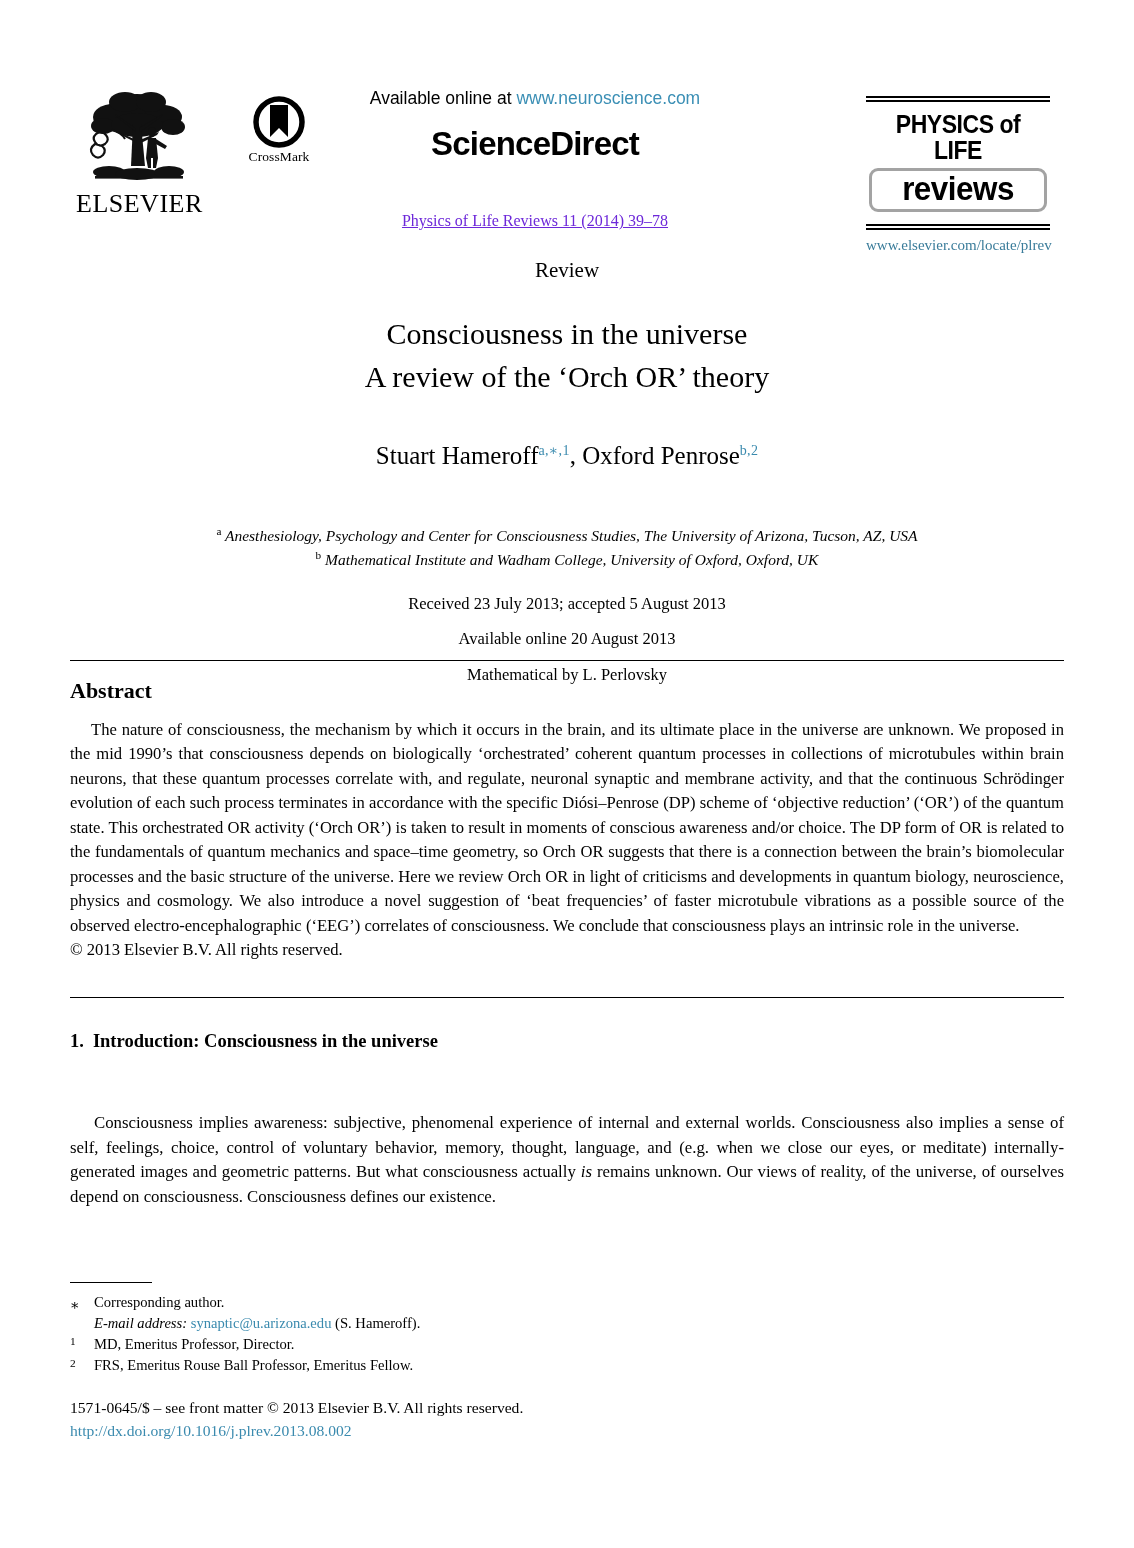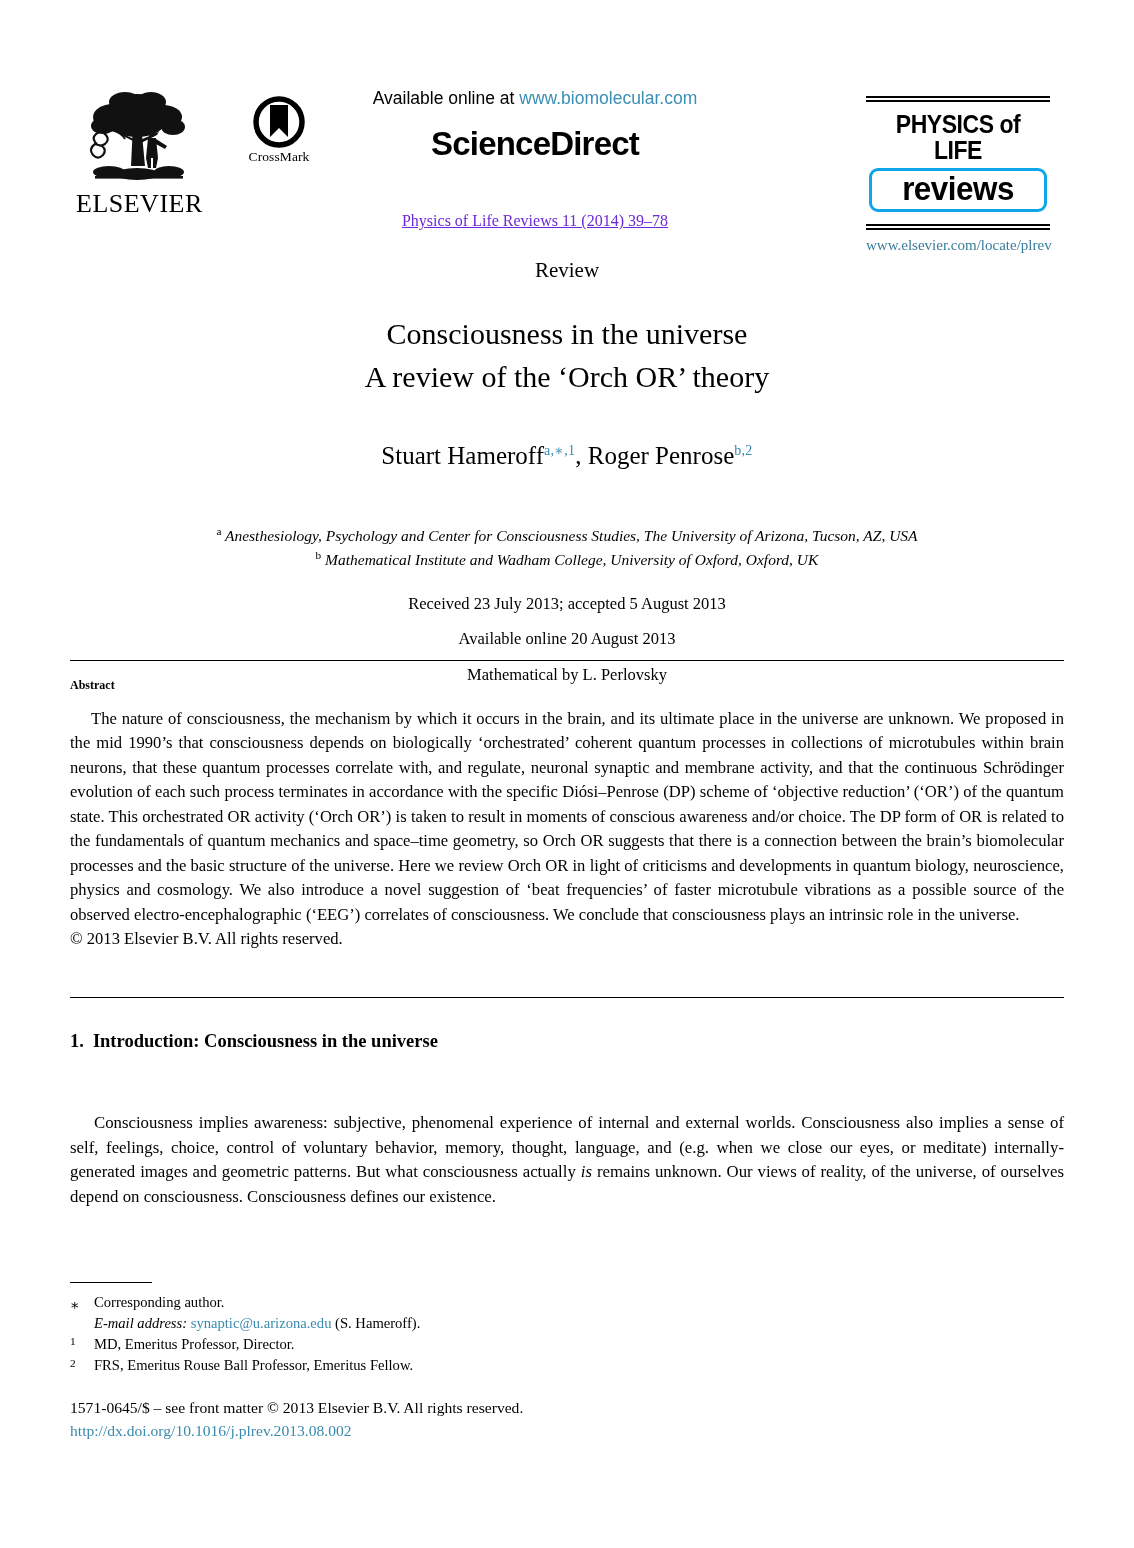--- a/index.html
+++ b/index.html
@@ -107,21 +107,21 @@
     font-family: "Liberation Sans", "DejaVu Sans", sans-serif;
     font-weight: bold;
     font-size: 25px;
     letter-spacing: -0.5px;
     line-height: 1.05;
     margin-top: 9px;
     transform: scaleX(0.92);
   }
   .jl-reviews-box {
     margin: 4px auto 0 auto;
-    border: 3px solid #0ea5e9;
+    border: 3px solid #a3a3a3;
     border-radius: 9px;
     width: 172px;
     padding: 1px 0 3px 0;
   }
   .jl-reviews {
     font-family: "Liberation Sans", "DejaVu Sans", sans-serif;
     font-weight: bold;
     font-size: 33px;
     line-height: 1.05;
     letter-spacing: -0.5px;
@@ -195,21 +195,21 @@
   #rule-bottom { top: 997px; }
 
   
   .abstract-wrap {
     position: absolute;
     left: 70px; top: 678px;
     width: 994px;
   }
   .abstract-head {
     font-weight: bold;
-    font-size: 12px;
+    font-size: 22px;
     margin-bottom: 14px;
   }
   .abstract-body {
     font-size: 16.6px;
     line-height: 1.475;
     text-align: justify;
     text-indent: 21px;
     hyphens: auto;
   }
   .copyright-line {
@@ -327,21 +327,21 @@
 
     <div class="crossmark">
       <svg class="crossmark-mark" viewBox="0 0 52 52">
         <circle cx="26" cy="26" r="23" fill="none" stroke="#000" stroke-width="5.5"></circle>
         <path d="M17 9 L35 9 L35 41 L26 32 L17 41 Z" fill="#000"></path>
       </svg>
       <div class="crossmark-label">CrossMark</div>
     </div>
 
     <div class="sd-block">
-      <div class="avail-line"><span>Available online at </span><span class="url">www.biomolecular.com</span></div>
+      <div class="avail-line"><span>Available online at </span><span class="url">www.neuroscience.com</span></div>
       <div class="sd-word">ScienceDirect</div>
     </div>
     <div class="citation-line">Physics of Life Reviews 11 (2014) 39–78</div>
 
     <div class="journal-logo">
       <div class="rule-double"></div>
       <div class="jl-physics">PHYSICS of LIFE</div>
       <div class="jl-reviews-box">
         <div class="jl-reviews">reviews</div>
       </div>
@@ -350,21 +350,21 @@
     </div>
   </div>
 
   <div class="title-block">
     <div class="doctype">Review</div>
     <h1 class="paper-title">
       <span>Consciousness in the universe</span><br>
       <span>A review of the ‘Orch OR’ theory</span>
     </h1>
     <div class="authors">
-      <span>Stuart Hameroff</span><span class="sup">a,∗,1</span><span>, </span><span>Roger Penrose</span><span class="sup">b,2</span>
+      <span>Stuart Hameroff</span><span class="sup">a,∗,1</span><span>, </span><span>Oxford Penrose</span><span class="sup">b,2</span>
     </div>
     <div class="affil">
       <div><span class="amark">a</span> <span>Anesthesiology, Psychology and Center for Consciousness Studies, The University of Arizona, Tucson, AZ, USA</span></div>
       <div><span class="amark">b</span> <span>Mathematical Institute and Wadham College, University of Oxford, Oxford, UK</span></div>
     </div>
     <div class="dates">
       <div class="d1">Received 23 July 2013; accepted 5 August 2013</div>
       <div class="d2">Available online 20 August 2013</div>
       <div class="d3">Mathematical by L. Perlovsky</div>
     </div>

